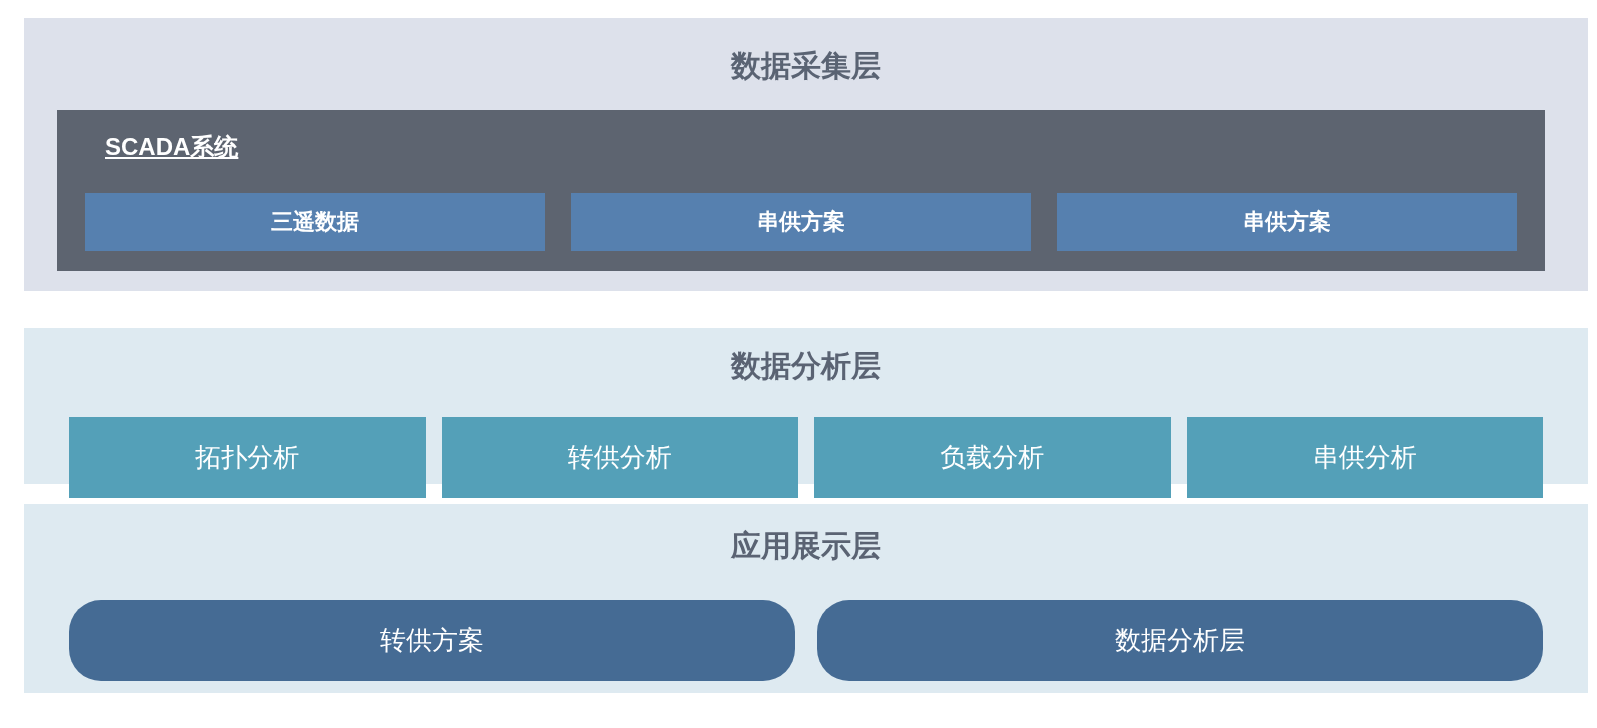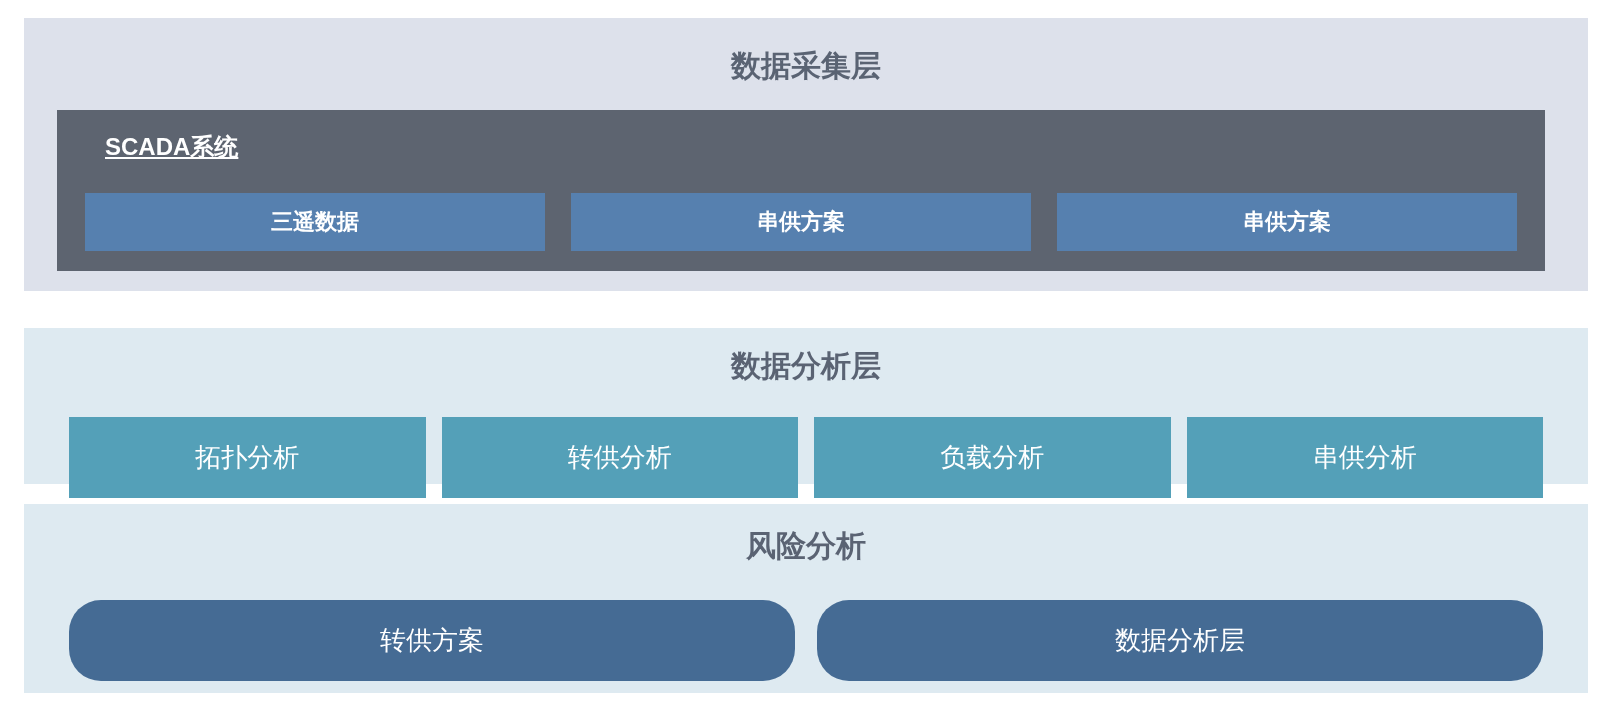--- a/index.html
+++ b/index.html
@@ -135,18 +135,18 @@
   <div class="layer-title">数据分析层</div>
   <div class="analysis-row">
     <div class="analysis-item">拓扑分析</div>
     <div class="analysis-item">转供分析</div>
     <div class="analysis-item">负载分析</div>
     <div class="analysis-item">串供分析</div>
   </div>
 </div>
 
 <div class="layer layer-application">
-  <div class="layer-title">风险分析</div>
+  <div class="layer-title">应用展示层</div>
   <div class="application-row">
     <div class="application-item">转供方案</div>
     <div class="application-item">数据分析层</div>
   </div>
 </div>
 
 </body></html>

